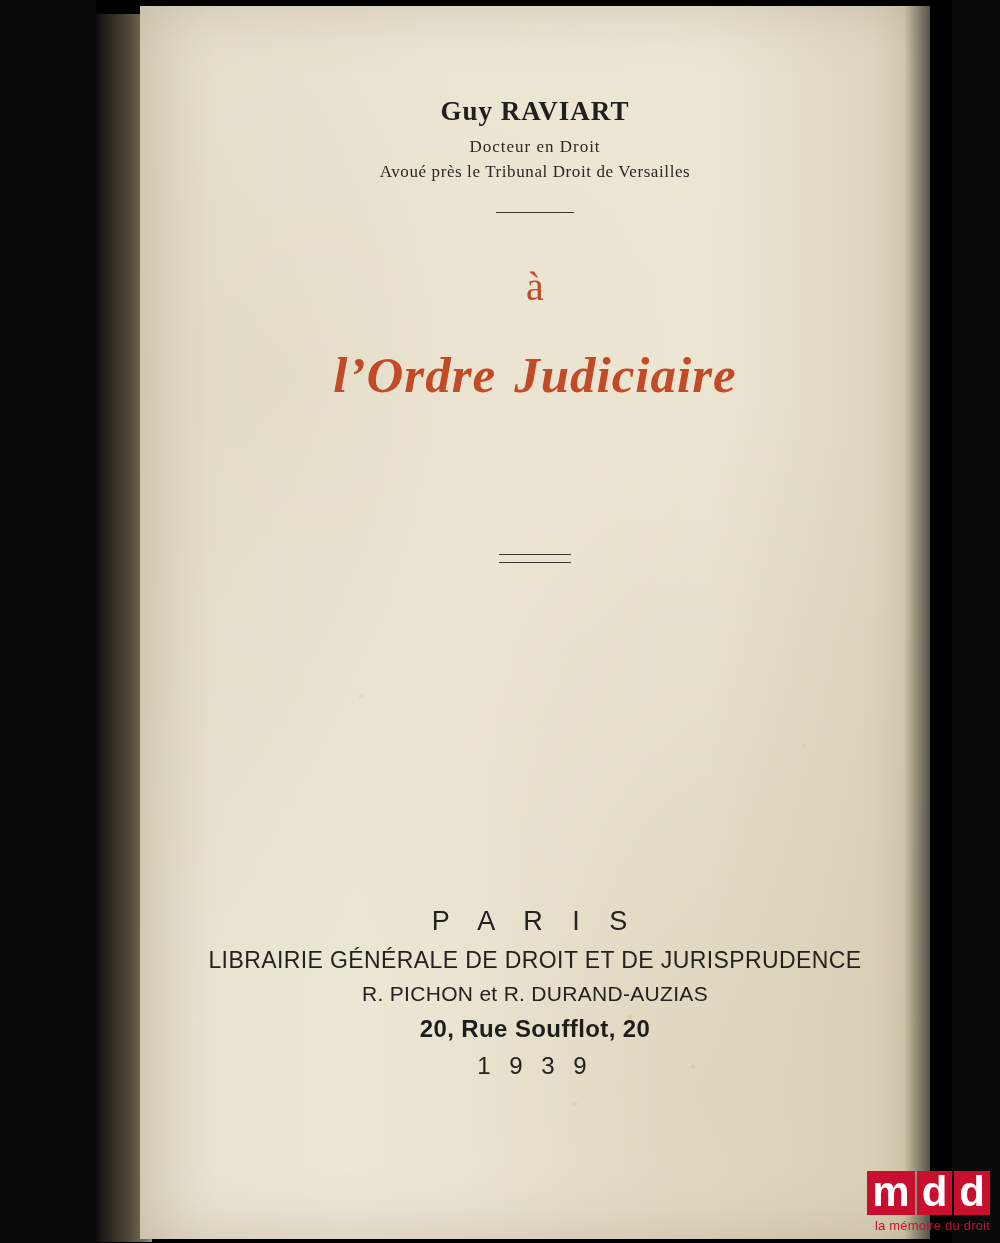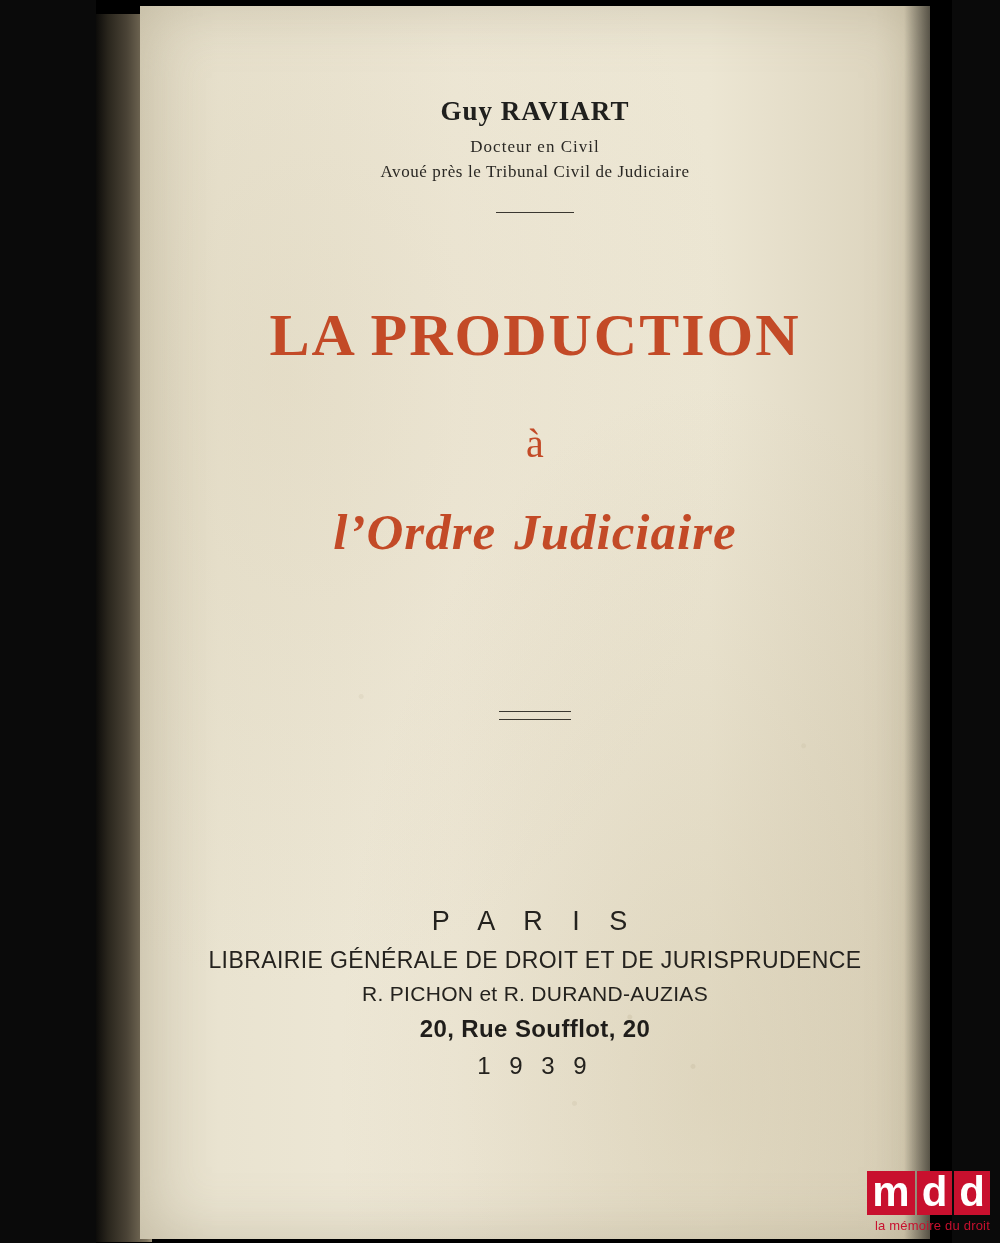--- a/index.html
+++ b/index.html
@@ -255,26 +255,25 @@
 
     <div class="cover">
       <div class="edge-shadow"></div>
 
       <div class="cover-inner">
 
         <div class="author">
           <span>Guy</span><span class="gap">&nbsp;</span><span>RAVIART</span>
         </div>
 
-        <div class="author-sub1">Docteur en Civil</div>
-        <div class="author-sub2">Avoué près le Tribunal Civil de Judiciaire</div>
+        <div class="author-sub1">Docteur en Droit</div>
+        <div class="author-sub2">Avoué près le Tribunal Droit de Versailles</div>
 
         <div class="rule-short"></div>
 
-        <div class="title-main">LA PRODUCTION</div>
         <div class="title-a">à</div>
         <div class="title-sub">
           <span>l’Ordre</span><span class="gap"></span><span>Judiciaire</span>
         </div>
 
         <div class="mid-rules rule-stack">
           <div class="rule-mid r1"></div>
           <div class="rule-mid"></div>
         </div>
 

